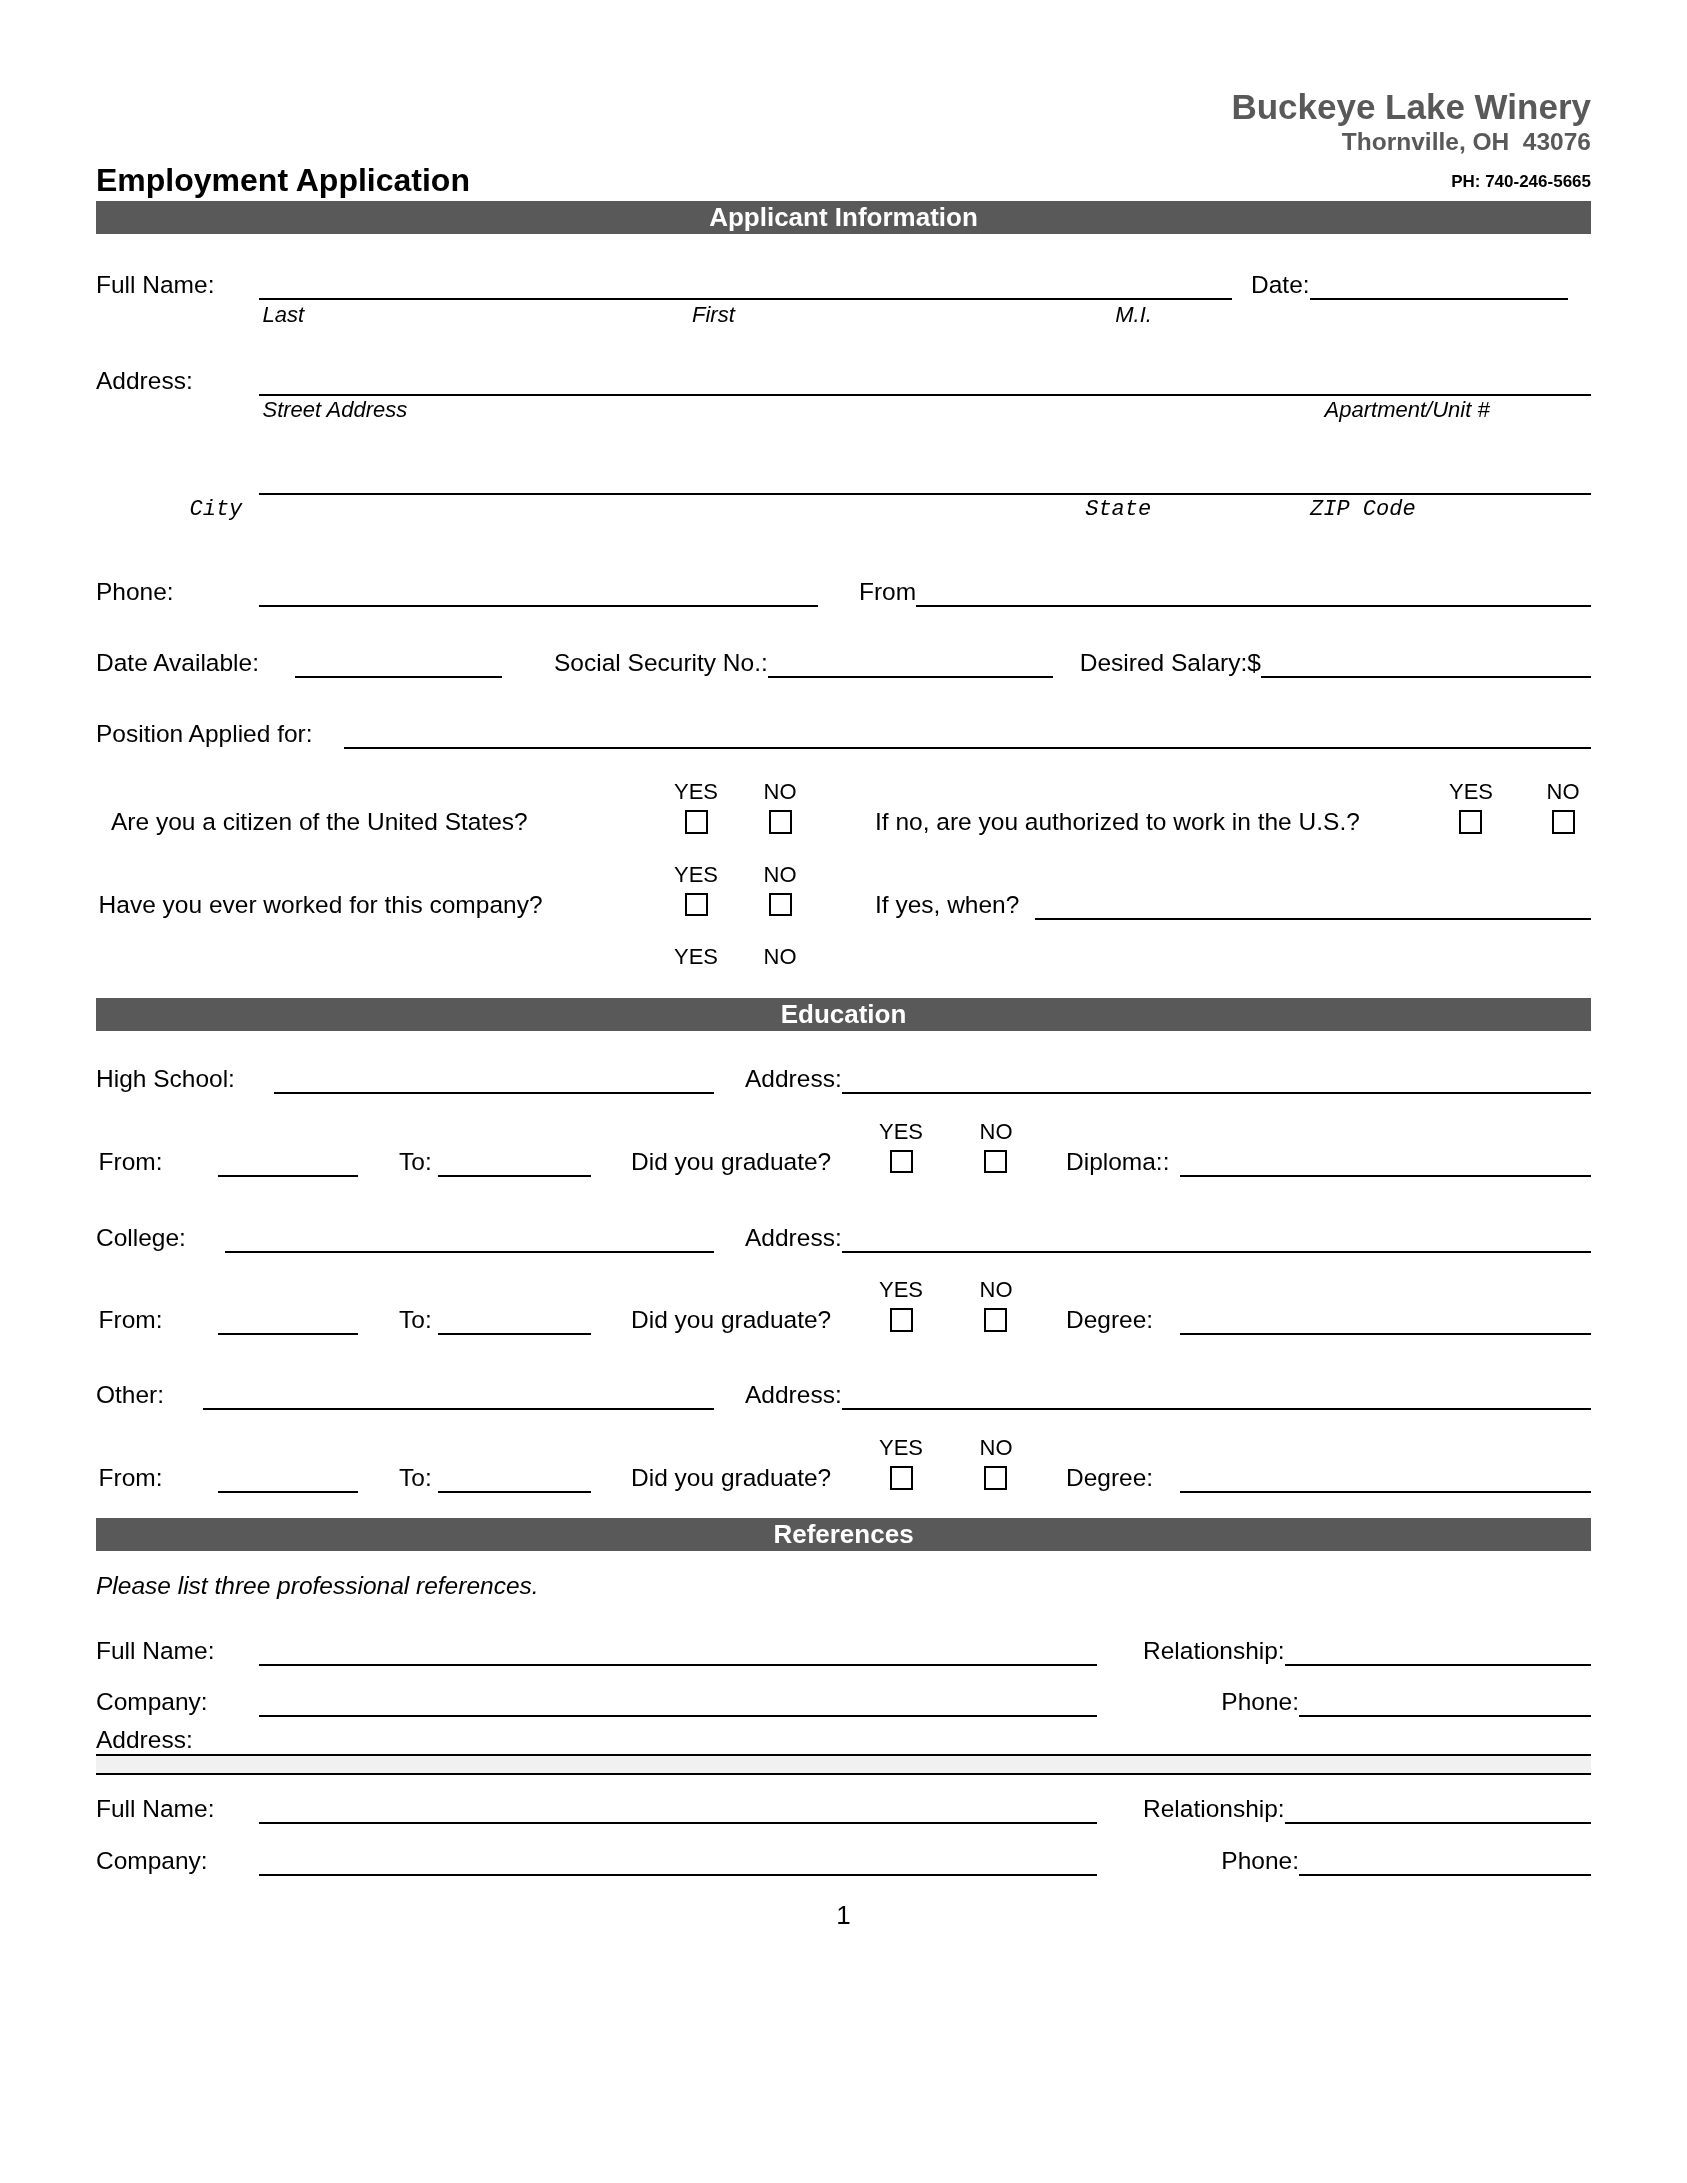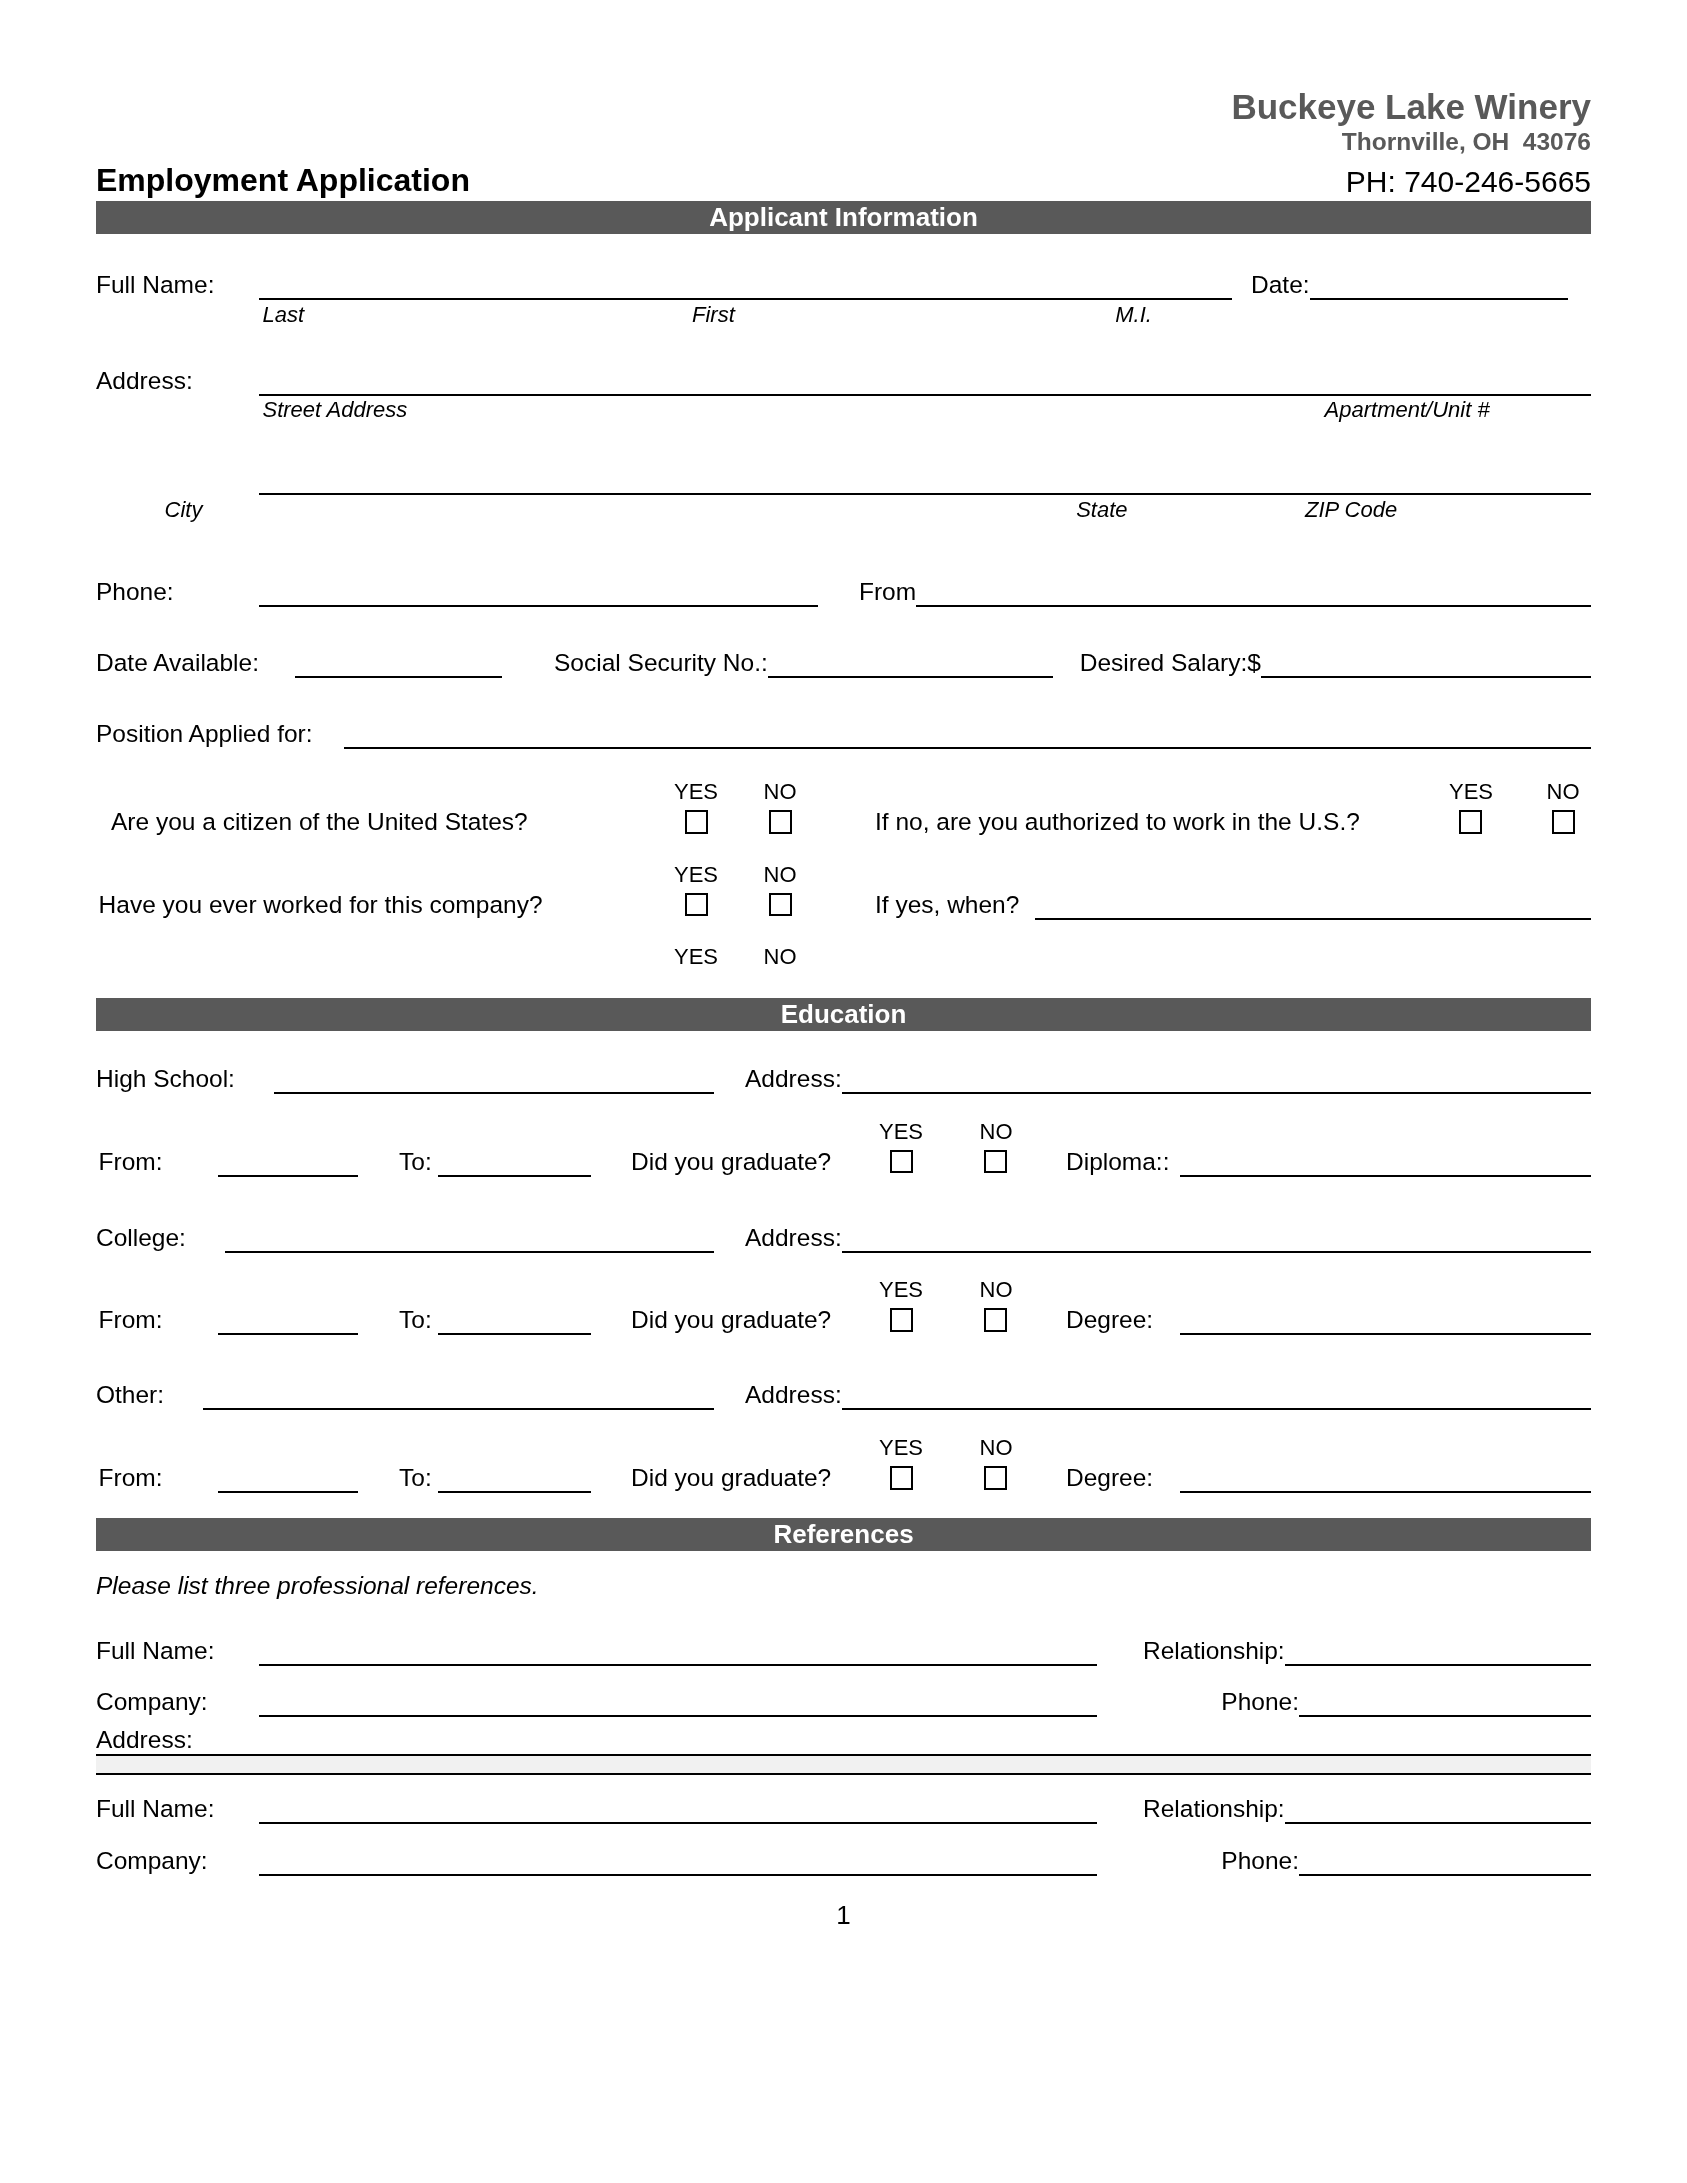--- a/index.html
+++ b/index.html
@@ -10,21 +10,21 @@
     font-size:24.5px; overflow:hidden;
   }
   .page { padding:0 96px; }
 
   
   .company-block { padding-top:87px; text-align:right; }
   .company-name { font-size:35px; font-weight:bold; color:#595959; line-height:40px; }
   .company-addr { font-size:24.5px; font-weight:bold; color:#595959; line-height:30px; white-space:pre; }
   .title-row { display:flex; justify-content:space-between; align-items:flex-end; margin-top:3.5px; margin-bottom:2.6px; }
   .form-title { font-size:32px; font-weight:bold; line-height:38px; }
-  .header-phone { font-size:30px; font-weight:normal; line-height:35px; }
+  .header-phone { font-size:17px; font-weight:bold; line-height:35px; }
 
   
   .bar { height:33px; background:#595959; color:#fff; font-size:26px; font-weight:bold;
          text-align:center; line-height:33px; }
 
   
   .frow { display:flex; align-items:flex-end; height:32px; font-size:24.5px; line-height:30px; }
   .fl { white-space:nowrap; }
   .ln { border-bottom:2.6px solid #000; height:32px; }
   .grow { flex:1; }
@@ -98,21 +98,21 @@
     <div class="ln grow"></div>
   </div>
   <div class="subrow" style="margin-left:163px;">
     <span style="left:3.5px;">Street Address</span>
     <span style="left:80%;">Apartment/Unit #</span>
   </div>
 
   <div class="frow mt46">
     <div class="ln grow" style="margin-left:163px;"></div>
   </div>
-  <div class="subrow" style="margin-left:65px;">
+  <div class="subrow" style="margin-left:90px;font-family:Liberation Mono, monospace;">
     <span style="left:3.5px;">City</span>
     <span style="left:64%;">State</span>
     <span style="left:80%;">ZIP Code</span>
   </div>
 
   <div class="frow mt59">
     <span class="fl w187">Phone:</span>
     <div class="ln" style="width:559px;"></div>
     <span class="fl" style="margin-left:41px;">From</span>
     <div class="ln grow"></div>

